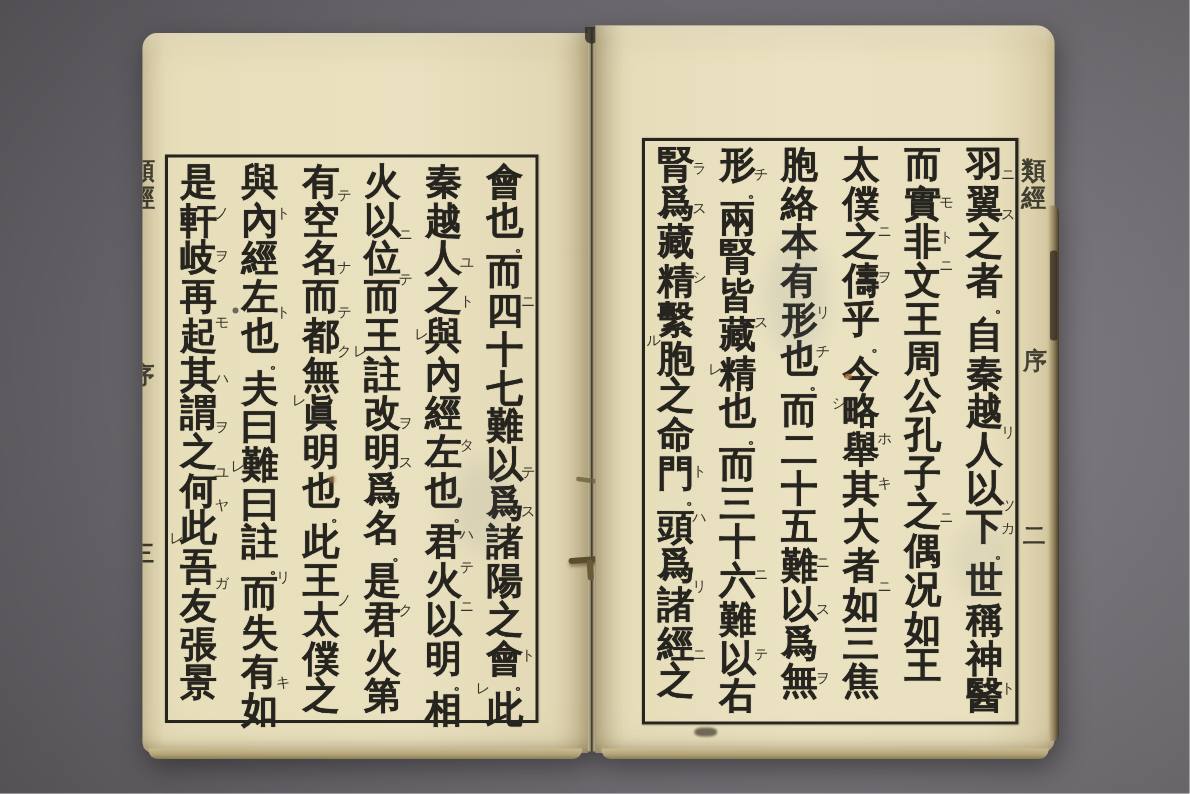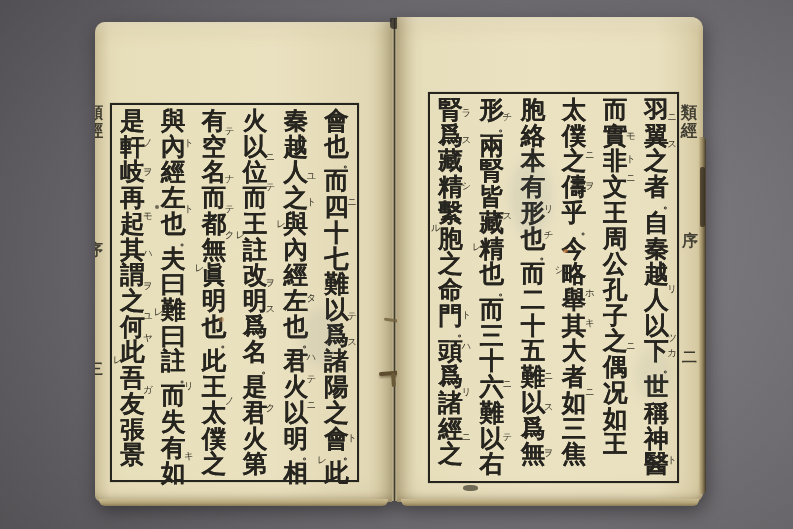--- a/index.html
+++ b/index.html
@@ -49,21 +49,21 @@
   .ta-left{left:15px;top:81px;width:245px;height:375px;}
   .cols{position:absolute;inset:0;}
   .col{position:absolute;top:3px;bottom:3px;display:flex;flex-direction:column;align-items:center;}
   .ch{display:block;width:100%;text-align:center;font-size:24.5px;line-height:1.05;
     font-weight:600;color:#26241f;text-shadow:0 0 .5px #3a362c;}
   .circ{display:block;width:100%;font-size:11px;height:10px;line-height:9px;text-align:right;
     padding-right:3px;box-sizing:border-box;color:#302d26;font-weight:700;}
   .kana{position:absolute;right:0px;font-size:9.5px;line-height:1;color:#373429;font-weight:400;}
   .kana.left{left:1px;right:auto;}
   
-  .strip{position:absolute;color:#2b2921;font-family:Liberation Mono, monospace;}
+  .strip{position:absolute;color:#2b2921;}
   .strip-right{left:280px;top:76px;width:22px;height:388px;border-left:1.5px solid #26241f;}
   .strip-left{left:0;top:81px;width:15px;height:375px;overflow:hidden;}
   .m-title{position:absolute;width:1.1em;font-size:16.5px;line-height:1.12;font-weight:600;
     filter:blur(.4px);opacity:.88;word-break:break-all;text-align:center;}
   .strip-right .m-title{left:2px;top:12px;}
   .strip-left .m-title{left:-9px;top:2px;}
   .m-sect{position:absolute;font-size:16px;font-weight:600;opacity:.85;filter:blur(.3px);}
   .strip-right .m-sect{left:4px;top:138px;}
   .strip-left .m-sect{left:-8px;top:137px;}
   .m-page{position:absolute;font-size:15px;font-weight:700;opacity:.9;}

